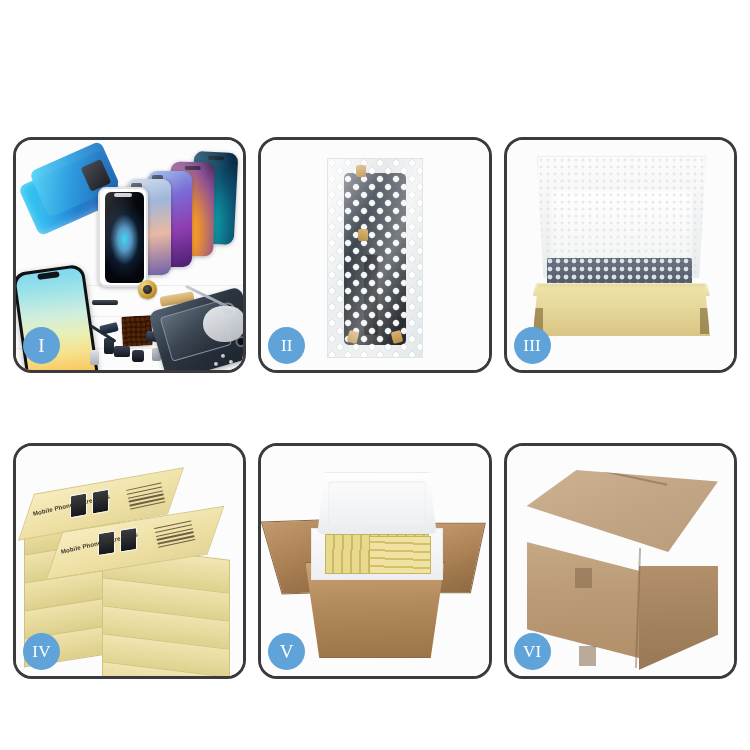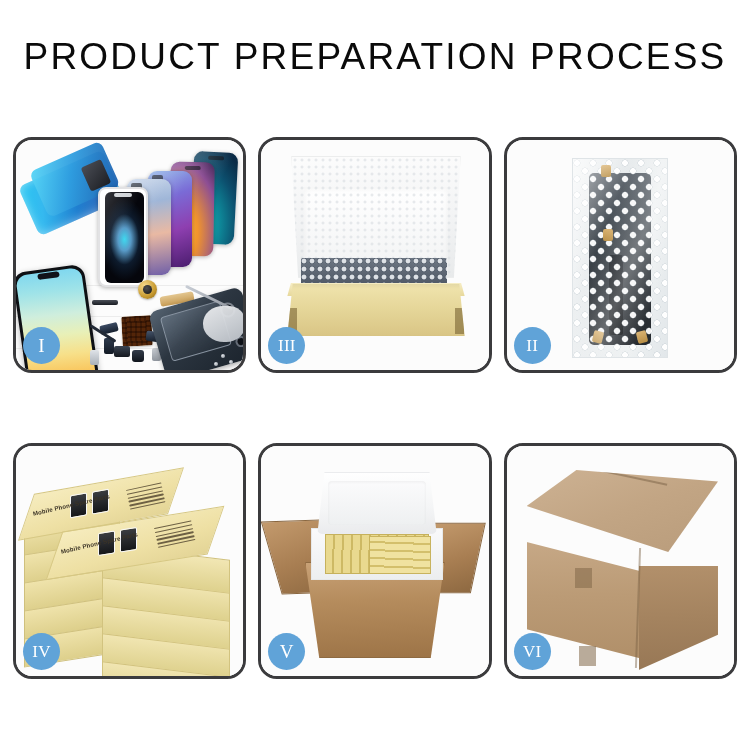--- a/index.html
+++ b/index.html
@@ -536,21 +536,20 @@
     background: rgba(120,95,66,.45);
     transform: rotate(2deg);
   }
 </style>
 </head>
 <body>
 
 <div id="page">
 
   <div class="header">
-    <div class="title">PRODUCT PREPARATION PROCESS</div>
   </div>
 
   <div class="grid">
 
     <div class="panel p1">
       <div class="stage">
         <div class="shelf" style="top:145px"></div>
         <div class="shelf" style="top:176px"></div>
         <div class="shelf" style="top:208px"></div>
 
@@ -613,50 +612,50 @@
         </div>
         <div class="screw" style="left:205px; top:214px"></div>
         <div class="screw" style="left:213px; top:220px"></div>
         <div class="screw" style="left:198px; top:222px"></div>
       </div>
       <div class="badge">I</div>
     </div>
 
     <div class="panel">
       <div class="stage">
-        <div class="obox">
-          <div class="lid">
-            <div class="lid-inner"></div>
-            <div class="foamtex"></div>
-          </div>
-          <div class="contents"></div>
-          <div class="tray-lip"></div>
-          <div class="tray">
-            <div class="corner cl"></div>
-            <div class="corner cr"></div>
-          </div>
-        </div>
-      </div>
-      <div class="badge wide">III</div>
-    </div>
-
-    <div class="panel">
-      <div class="stage">
         <div class="bag">
           <div class="inner"></div>
           <div class="flexstrip"></div>
           <div class="bubbles"></div>
           <div class="tape t1"></div>
           <div class="tape t2"></div>
           <div class="tape t3"></div>
           <div class="tape t4"></div>
           <div class="gloss"></div>
         </div>
       </div>
       <div class="badge wide">II</div>
+    </div>
+
+    <div class="panel">
+      <div class="stage">
+        <div class="obox">
+          <div class="lid">
+            <div class="lid-inner"></div>
+            <div class="foamtex"></div>
+          </div>
+          <div class="contents"></div>
+          <div class="tray-lip"></div>
+          <div class="tray">
+            <div class="corner cl"></div>
+            <div class="corner cr"></div>
+          </div>
+        </div>
+      </div>
+      <div class="badge wide">III</div>
     </div>
 
     <div class="panel">
       <div class="stage">
         <div class="stack">
 
           <div class="col-l">
             <div class="sl" style="top:118px"></div>
             <div class="sl" style="top:90px"></div>
             <div class="sl" style="top:62px"></div>

